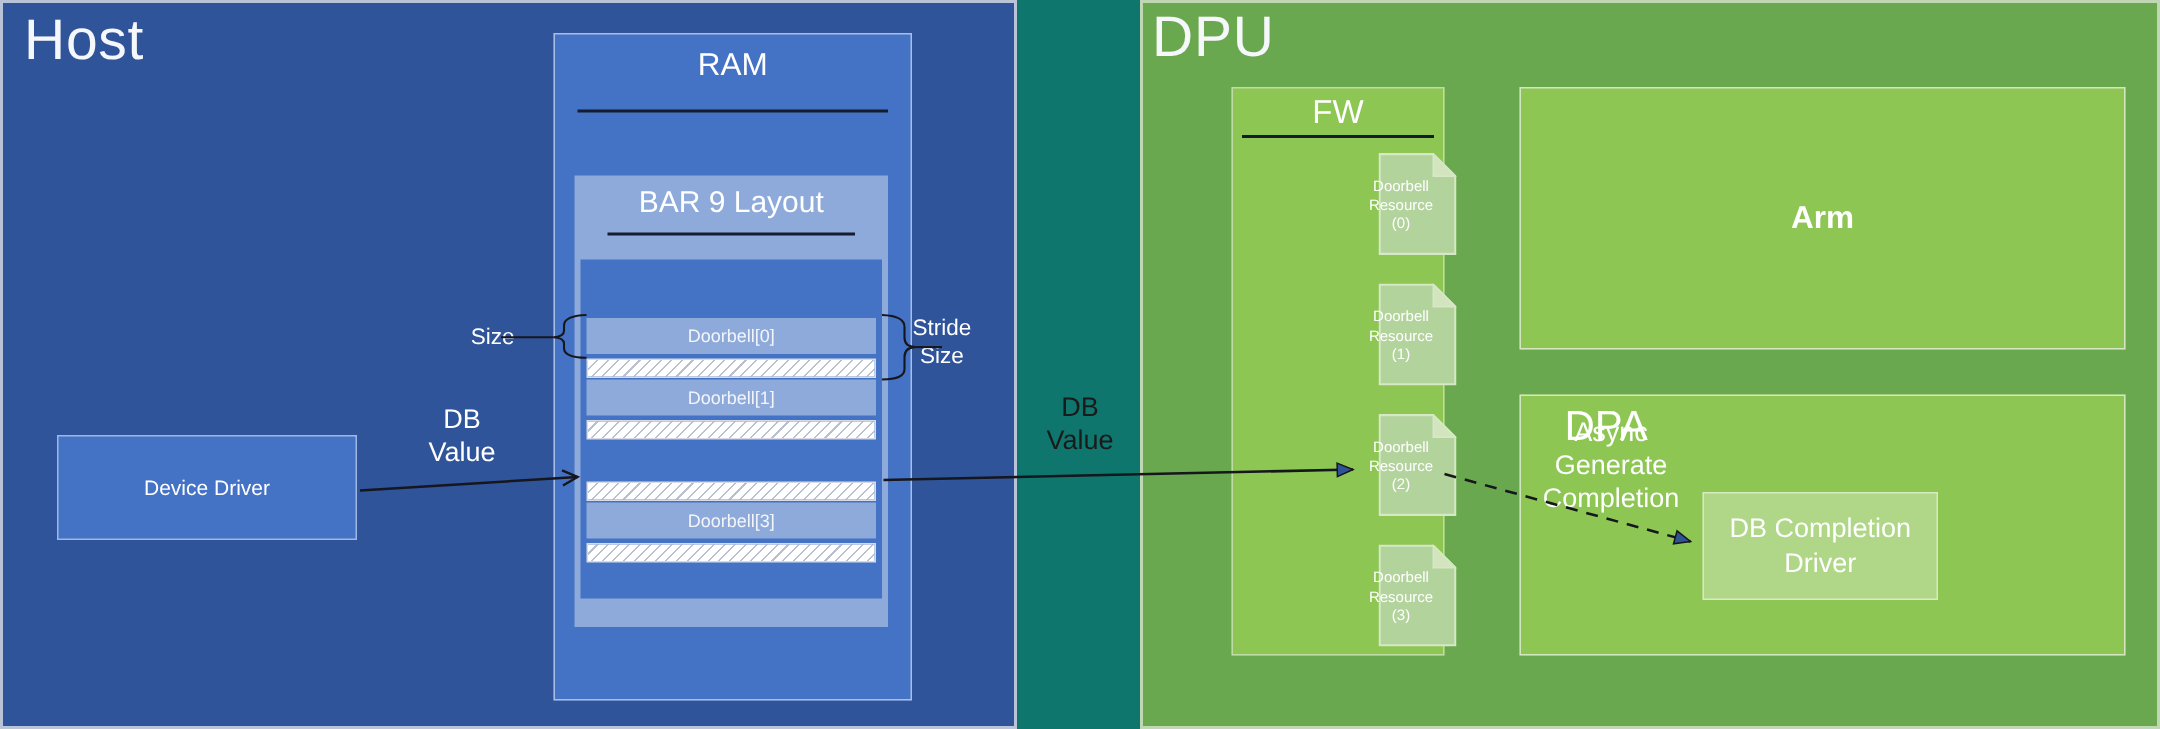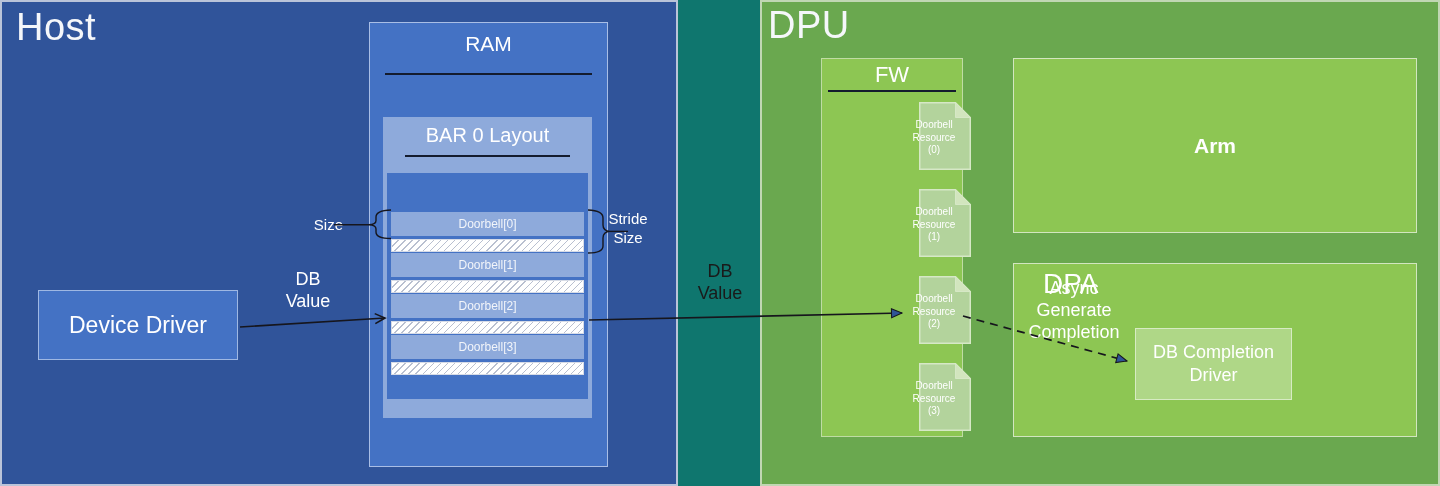--- a/index.html
+++ b/index.html
@@ -23,21 +23,21 @@
   .bar0-underline{left:405px;top:155px;width:165px;}
   .region-box{left:387px;top:173px;width:201px;height:226px;background:#4472C4;}
   .region-title{left:387px;top:181px;width:201px;text-align:center;color:#fff;font-size:15.5px;}
   .db-bar{left:391px;width:193px;height:24px;background:#8EAADB;color:#F2F5FA;
     font-size:12px;text-align:center;line-height:24px;}
   .db-hatch{left:391px;width:193px;height:13px;
     background:repeating-linear-gradient(135deg,#ffffff 0 4px,#b9c0d0 4px 5px);
     border:1px solid #d6dbe6;}
   .device-driver{left:38px;top:290px;width:200px;height:70px;background:#4472C4;
     border:1.5px solid #9FB8E3;display:flex;align-items:center;justify-content:center;
-    color:#fff;font-size:23px;}
+    color:#fff;font-size:14px;}
   .db-value-host{left:268px;top:268px;width:80px;text-align:center;color:#fff;
     font-size:18px;line-height:22px;}
   .size-label{left:293px;top:216px;width:50px;text-align:right;color:#fff;font-size:15px;}
   .stride-label{left:600px;top:209px;width:56px;text-align:center;color:#fff;
     font-size:15px;line-height:19px;}
   
   .db-value-gap{left:680px;top:260px;width:80px;text-align:center;color:#1a1a1a;
     font-size:18px;line-height:22px;}
   
   .dpu-panel{left:760px;top:0;width:680px;height:486px;background:#6AA84F;
@@ -71,30 +71,29 @@
 <div class="canvas">
 
   <div class="abs host-panel"></div>
   <div class="abs panel-title host-title">Host</div>
 
   <div class="abs ram-box"></div>
   <div class="abs ram-title">RAM</div>
   <div class="abs hr-dark ram-underline"></div>
 
   <div class="abs bar0-box"></div>
-  <div class="abs bar0-title">BAR 0 Layout</div>
+  <div class="abs bar0-title">BAR 9 Layout</div>
   <div class="abs hr-dark bar0-underline"></div>
 
   <div class="abs region-box"></div>
 
   <div class="abs db-bar" style="top:212px">Doorbell[0]</div>
   <div class="abs db-hatch" style="top:239px"></div>
   <div class="abs db-bar" style="top:253px">Doorbell[1]</div>
   <div class="abs db-hatch" style="top:280px"></div>
-  <div class="abs db-bar" style="top:294px">Doorbell[2]</div>
   <div class="abs db-hatch" style="top:321px"></div>
   <div class="abs db-bar" style="top:335px">Doorbell[3]</div>
   <div class="abs db-hatch" style="top:362px"></div>
 
   <div class="abs device-driver">
     <span>Device Driver</span>
   </div>
 
   <div class="abs db-value-host">
     <div>DB</div>

